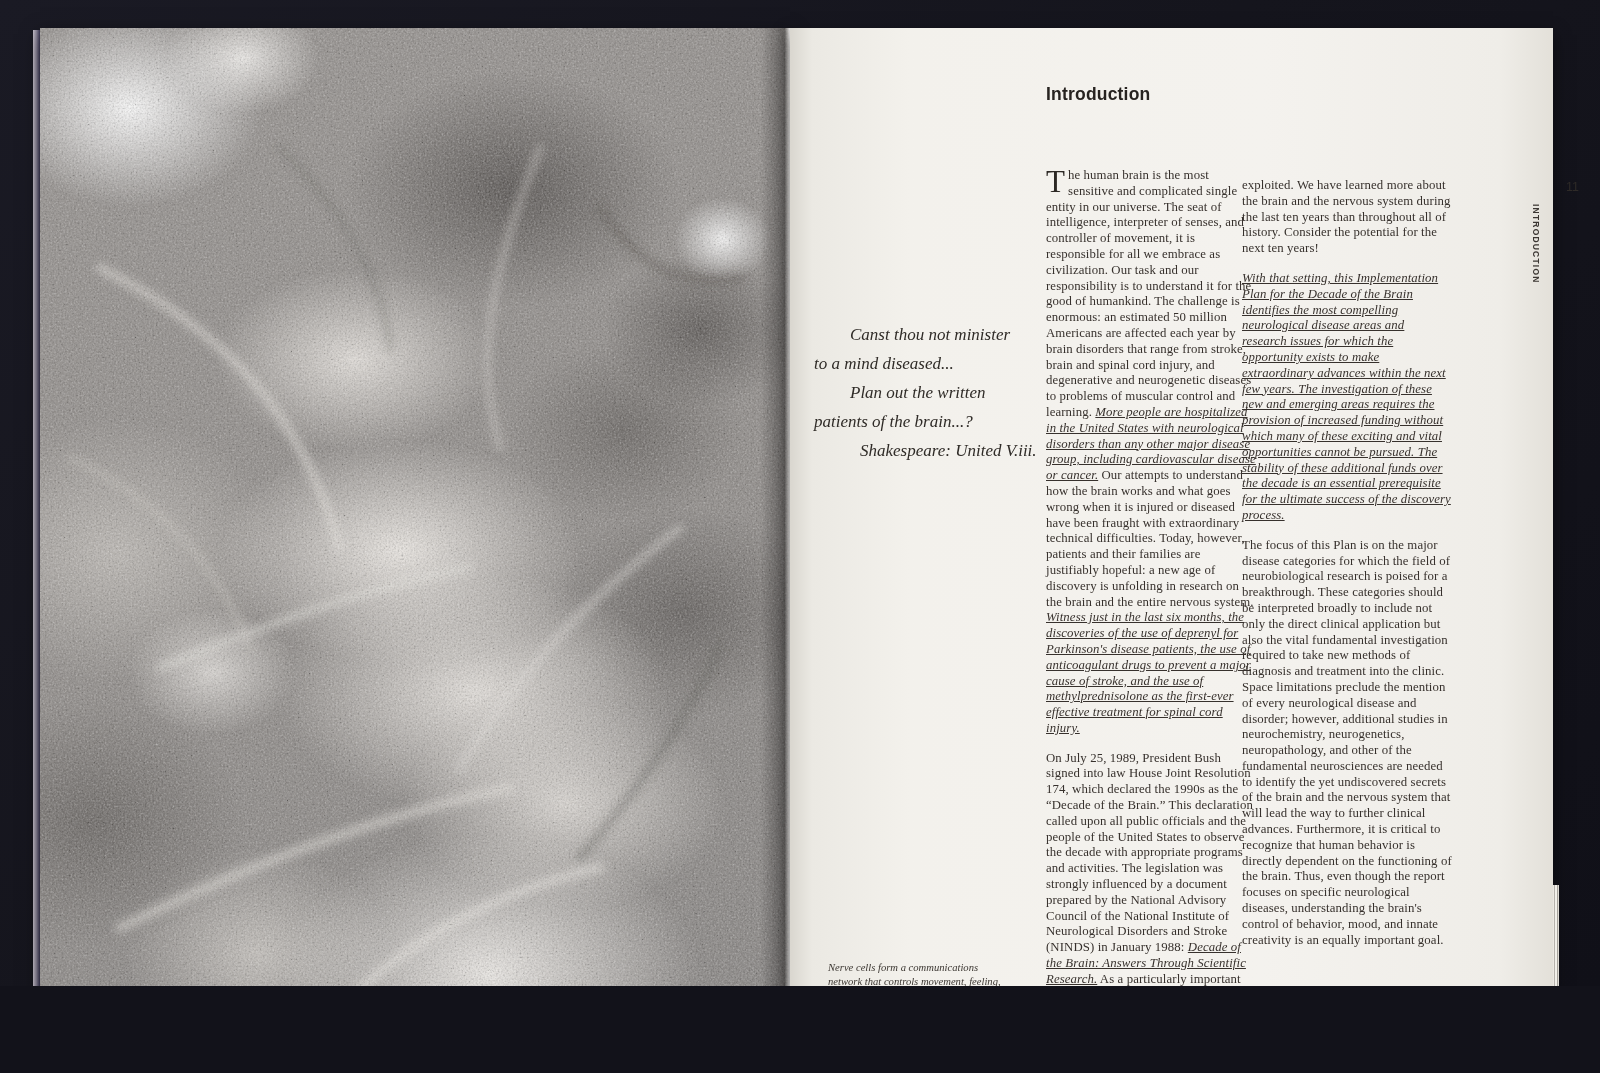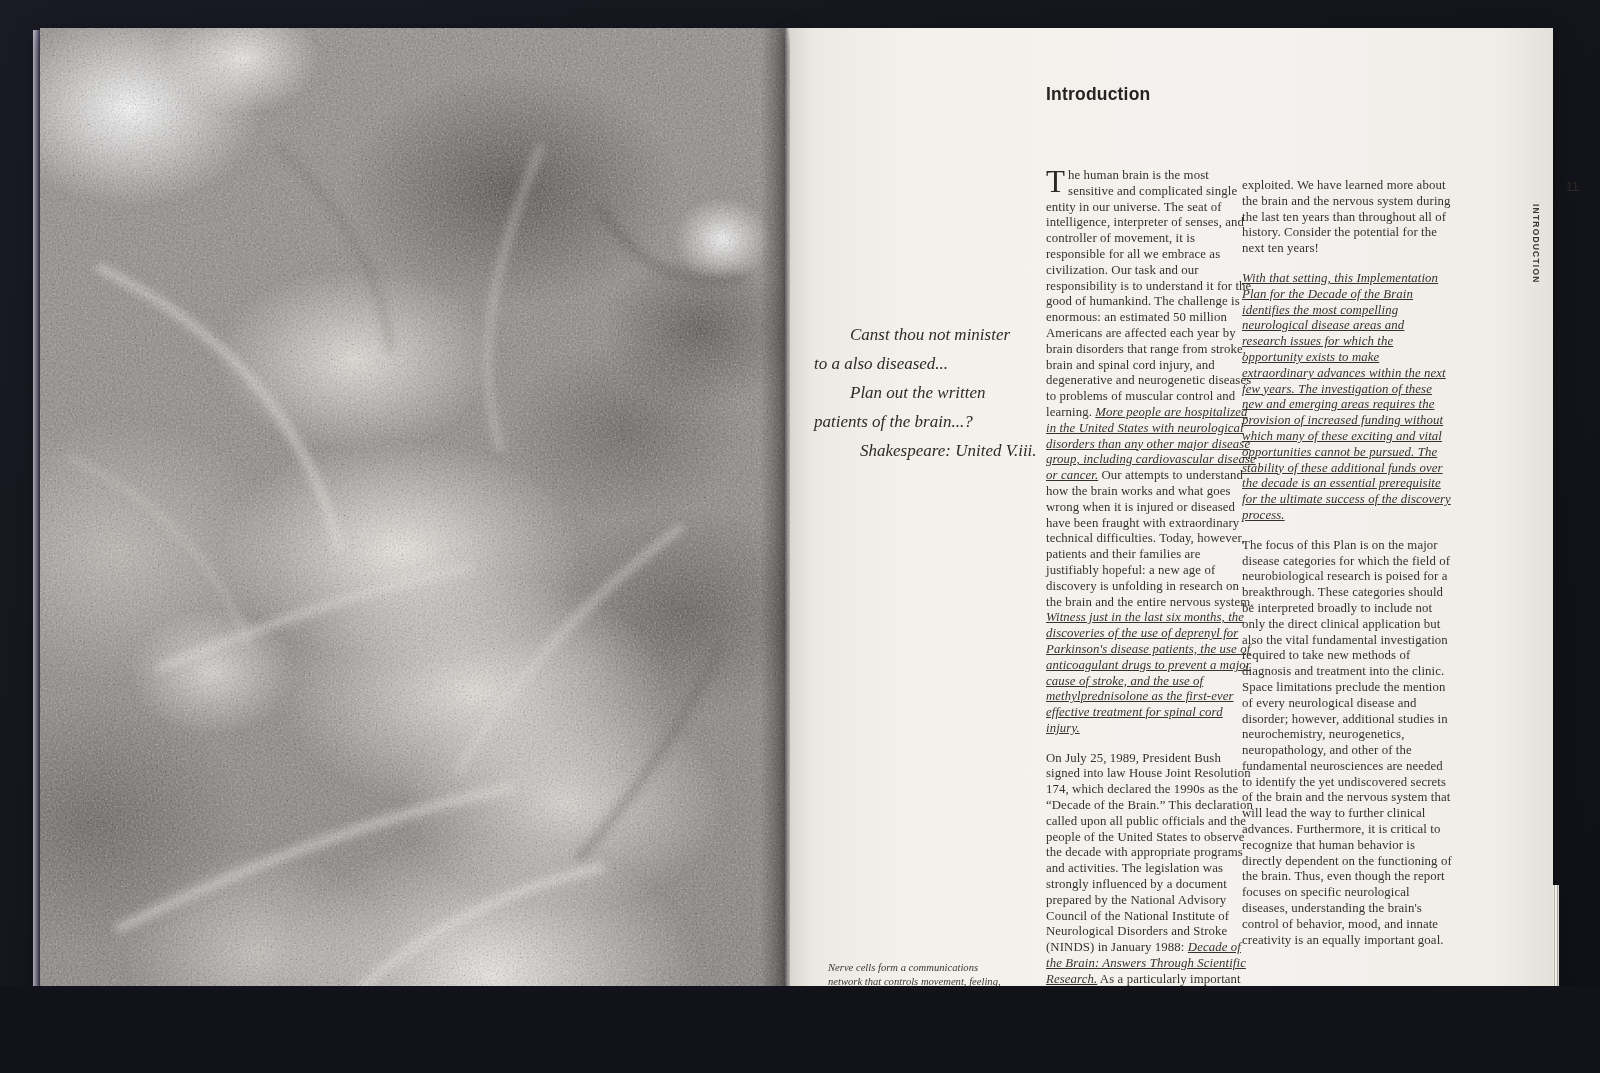--- a/index.html
+++ b/index.html
@@ -109,21 +109,21 @@
     </svg>
     <div class="gutter-left"></div>
   </div>
 
   <div class="page-right">
     <div class="title">Introduction</div>
     <div class="folio">11</div>
     <div class="edge-tab">INTRODUCTION</div>
     <div class="quote">
         <div class="quote-line indent">Canst thou not minister</div>
-        <div class="quote-line">to a also diseased...</div>
+        <div class="quote-line">to a mind diseased...</div>
         <div class="quote-line indent">Plan out the written</div>
         <div class="quote-line">patients of the brain...?</div>
         <div class="quote-line attrib">Shakespeare: United V.iii.</div>
       </div>
     <div class="col col1">
         <div class="para"><span class="dropcap">T</span><span>he human brain is the most sensitive and complicated single entity in our universe. The seat of intelligence, interpreter of senses, and controller of movement, it is responsible for all we embrace as civilization. Our task and our responsibility is to understand it for the good of humankind. The challenge is enormous: an estimated 50 million Americans are affected each year by brain disorders that range from stroke, brain and spinal cord injury, and degenerative and neurogenetic diseases to problems of muscular control and learning. </span><span class="italic">More people are hospitalized in the United States with neurological disorders than any other major disease group, including cardiovascular disease or cancer.</span><span> Our attempts to understand how the brain works and what goes wrong when it is injured or diseased have been fraught with extraordinary technical difficulties. Today, however, patients and their families are justifiably hopeful: a new age of discovery is unfolding in research on the brain and the entire nervous system. </span><span class="italic">Witness just in the last six months, the discoveries of the use of deprenyl for Parkinson's disease patients, the use of anticoagulant drugs to prevent a major cause of stroke, and the use of methylprednisolone as the first-ever effective treatment for spinal cord injury.</span></div>
         <div class="para"><span>On July 25, 1989, President Bush signed into law House Joint Resolution 174, which declared the 1990s as the “Decade of the Brain.” This declaration called upon all public officials and the people of the United States to observe the decade with appropriate programs and activities. The legislation was strongly influenced by a document prepared by the National Advisory Council of the National Institute of Neurological Disorders and Stroke (NINDS) in January 1988: </span><span class="italic">Decade of the Brain: Answers Through Scientific Research.</span><span> As a particularly important prediction, the report showed that many neurological disorders— affecting millions of Americans— could be prevented, cured, or alleviated if the research opportunities were fully</span></div>
       </div>
     <div class="col col2">
         <div class="para"><span>exploited. We have learned more about the brain and the nervous system during the last ten years than throughout all of history. Consider the potential for the next ten years!</span></div>

